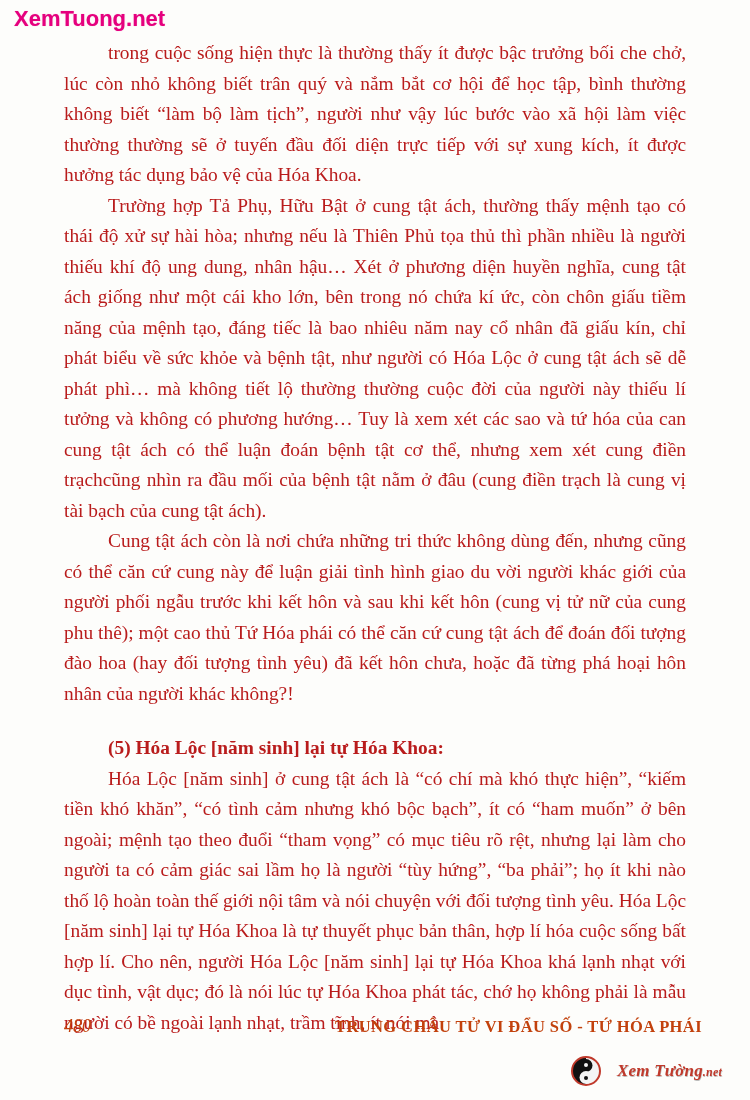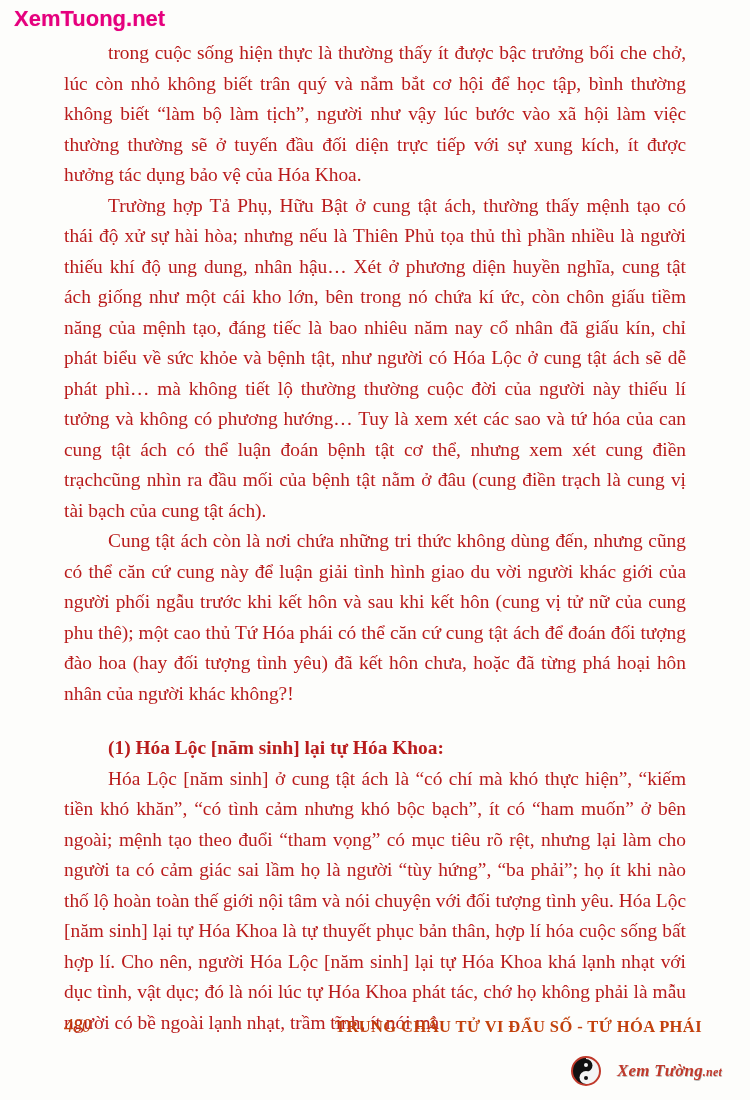--- a/index.html
+++ b/index.html
@@ -150,21 +150,21 @@
 <div class="page">
 
   <div class="watermark-top">
     <span>XemTuong.net</span>
   </div>
 
   <div class="content">
     <p class="indent">trong cuộc sống hiện thực là thường thấy ít được bậc trưởng bối che chở, lúc còn nhỏ không biết trân quý và nắm bắt cơ hội để học tập, bình thường không biết “làm bộ làm tịch”, người như vậy lúc bước vào xã hội làm việc thường thường sẽ ở tuyến đầu đối diện trực tiếp với sự xung kích, ít được hưởng tác dụng bảo vệ của Hóa Khoa.</p>
     <p class="indent">Trường hợp Tả Phụ, Hữu Bật ở cung tật ách, thường thấy mệnh tạo có thái độ xử sự hài hòa; nhưng nếu là Thiên Phủ tọa thủ thì phần nhiều là người thiếu khí độ ung dung, nhân hậu… Xét ở phương diện huyền nghĩa, cung tật ách giống như một cái kho lớn, bên trong nó chứa kí ức, còn chôn giấu tiềm năng của mệnh tạo, đáng tiếc là bao nhiêu năm nay cổ nhân đã giấu kín, chỉ phát biểu về sức khỏe và bệnh tật, như người có Hóa Lộc ở cung tật ách sẽ dễ phát phì… mà không tiết lộ thường thường cuộc đời của người này thiếu lí tưởng và không có phương hướng… Tuy là xem xét các sao và tứ hóa của can cung tật ách có thể luận đoán bệnh tật cơ thể, nhưng xem xét cung điền trạchcũng nhìn ra đầu mối của bệnh tật nằm ở đâu (cung điền trạch là cung vị tài bạch của cung tật ách).</p>
     <p class="indent">Cung tật ách còn là nơi chứa những tri thức không dùng đến, nhưng cũng có thể căn cứ cung này để luận giải tình hình giao du vời người khác giới của người phối ngẫu trước khi kết hôn và sau khi kết hôn (cung vị tử nữ của cung phu thê); một cao thủ Tứ Hóa phái có thể căn cứ cung tật ách để đoán đối tượng đào hoa (hay đối tượng tình yêu) đã kết hôn chưa, hoặc đã từng phá hoại hôn nhân của người khác không?!</p>
-    <p class="heading">(1) Hóa Lộc [năm sinh] lại tự Hóa Khoa:</p>
+    <p class="heading">(5) Hóa Lộc [năm sinh] lại tự Hóa Khoa:</p>
     <p class="indent">Hóa Lộc [năm sinh] ở cung tật ách là “có chí mà khó thực hiện”, “kiếm tiền khó khăn”, “có tình cảm nhưng khó bộc bạch”, ít có “ham muốn” ở bên ngoài; mệnh tạo theo đuổi “tham vọng” có mục tiêu rõ rệt, nhưng lại làm cho người ta có cảm giác sai lầm họ là người “tùy hứng”, “ba phải”; họ ít khi nào thố lộ hoàn toàn thế giới nội tâm và nói chuyện với đối tượng tình yêu. Hóa Lộc [năm sinh] lại tự Hóa Khoa là tự thuyết phục bản thân, hợp lí hóa cuộc sống bất hợp lí. Cho nên, người Hóa Lộc [năm sinh] lại tự Hóa Khoa khá lạnh nhạt với dục tình, vật dục; đó là nói lúc tự Hóa Khoa phát tác, chớ họ không phải là mẫu người có bề ngoài lạnh nhạt, trầm tĩnh, ít nói mà</p>
   </div>
 
   <div class="footer">
     <div class="folio">480</div>
     <div class="running-title">TRUNG CHÂU TỬ VI ĐẨU SỐ - TỨ HÓA PHÁI</div>
   </div>
 
   <div class="logo-wrap">
     <div class="yinyang">

